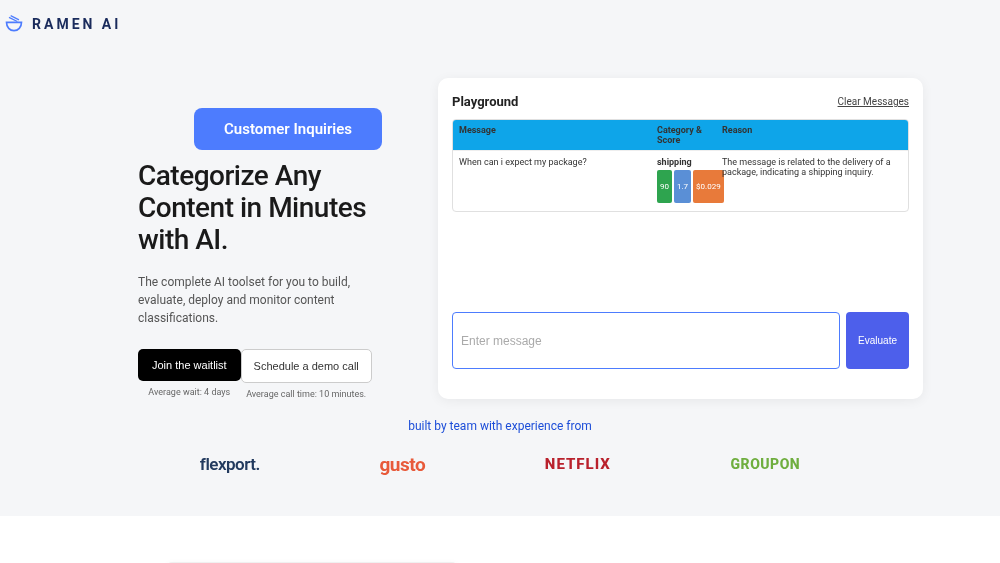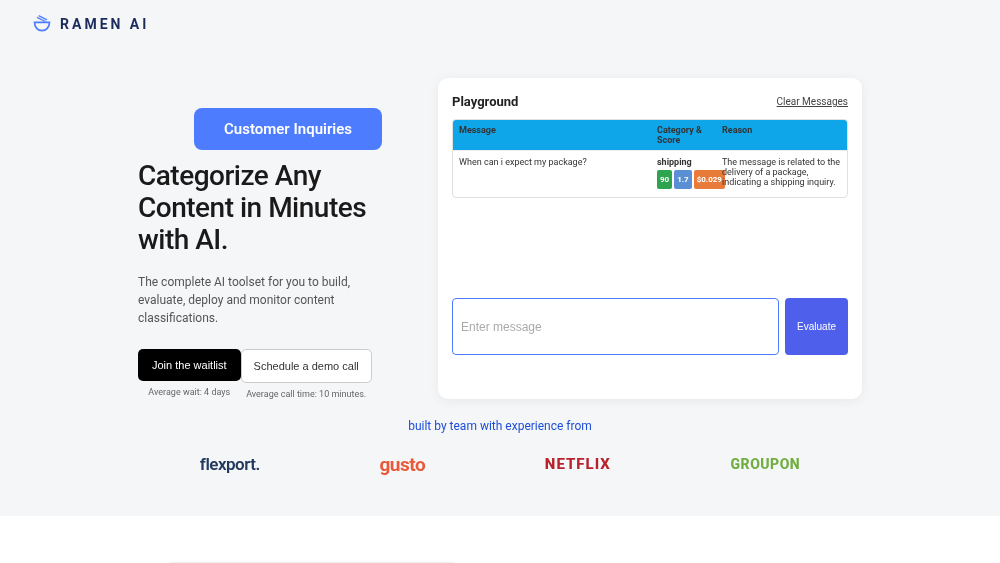--- a/index.html
+++ b/index.html
@@ -11,21 +11,21 @@
       font-family: -apple-system, BlinkMacSystemFont, "Segoe UI", Roboto, Helvetica, Arial, sans-serif;
       background: #f5f6f8;
       width: 1000px;
       height: 563px;
       overflow: hidden;
     }
     .logo-bar {
       display: flex;
       align-items: center;
       gap: 8px;
-      padding: 14px 32px;
+      padding: 14px 4px;
     }
     .logo-icon {
       width: 20px;
       height: 20px;
     }
     .logo-text {
       font-size: 14px;
       font-weight: 700;
       letter-spacing: 3px;
       color: #1a2b5c;
@@ -93,21 +93,21 @@
       cursor: pointer;
     }
     .cta-caption {
       font-size: 9px;
       color: #666;
     }
     .playground-card {
       background: #fff;
       border-radius: 10px;
       box-shadow: 0 2px 12px rgba(0,0,0,0.06);
-      width: 424px;
+      width: 485px;
       padding: 16px 14px 14px 14px;
       margin-left: 18px;
     }
     .pg-header {
       display: flex;
       justify-content: space-between;
       align-items: center;
       margin-bottom: 10px;
     }
     .pg-title {
@@ -152,23 +152,23 @@
       font-size: 9px;
       margin-bottom: 3px;
     }
     .score-badges {
       display: flex;
       gap: 2px;
     }
     .score-badge {
       font-size: 8px;
       color: #fff;
-      padding: 5px 3px;
+      padding: 12px 3px;
       border-radius: 2px;
-      font-weight: 700;
+      font-weight: 400;
     }
     .sb-green { background: #2ea44f; }
     .sb-blue { background: #5a8fd6; }
     .sb-orange { background: #e87a3a; }
     .pg-input-row {
       display: flex;
       gap: 6px;
     }
     .pg-input {
       flex: 1;

